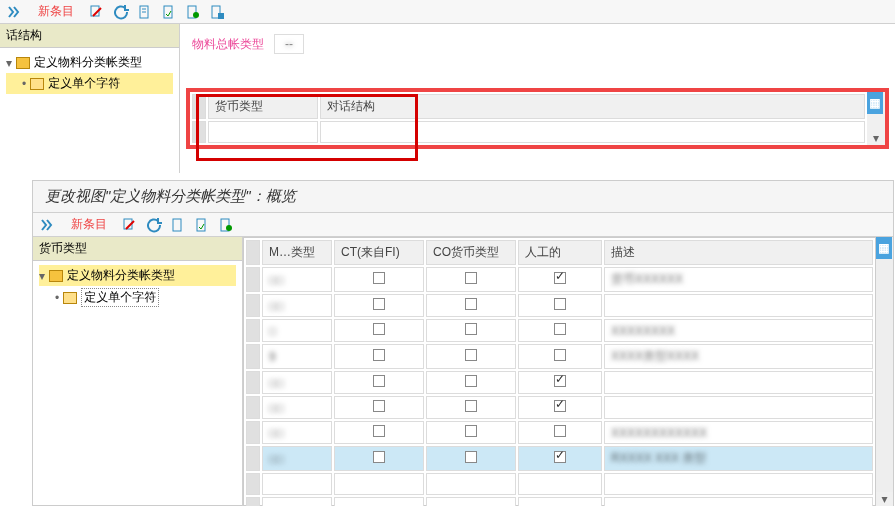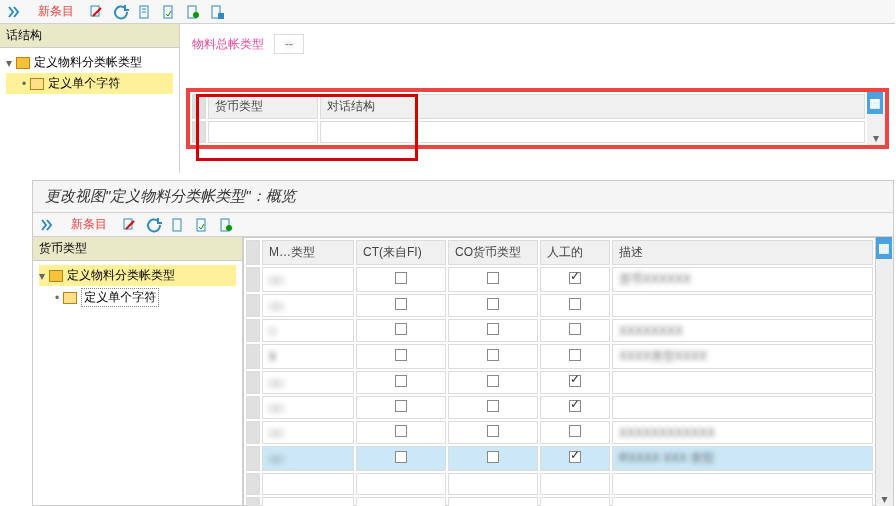--- a/index.html
+++ b/index.html
@@ -195,24 +195,24 @@
           <span class="txt">定义单个字符</span>
         </div>
       </div>
     </div>
     <div class="grid-area">
       <div class="grid-core">
         <table class="tbl" id="main-grid" style="border-right:none">
           <thead>
               <tr>
             <th style="width:12px;background:#e0e0e0"></th>
-            <th style="width:92px">M…类型</th>
+            <th style="width:70px">M…类型</th>
             <th style="width:90px">CT(来自FI)</th>
             <th style="width:90px">CO货币类型</th>
-            <th style="width:70px">人工的</th>
+            <th style="width:84px">人工的</th>
             <th>描述</th>
           </tr>
             </thead>
           <tbody id="grid-body">
               <tr>
                 <td style="background:#e0e0e0"></td>
                 <td class="blur">□□</td>
                 <td class="center"><span class="ck"></span></td>
                 <td class="center"><span class="ck"></span></td>
                 <td class="center"><span class="ck on"></span></td>

